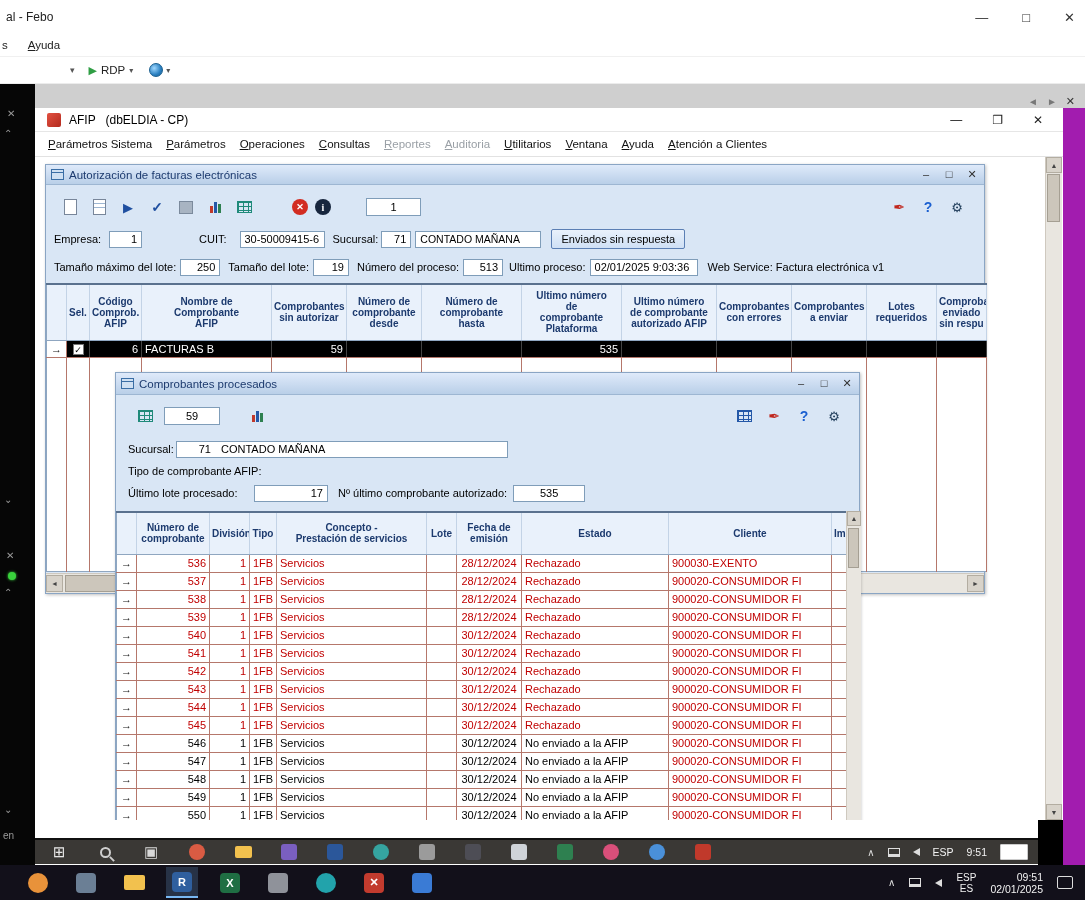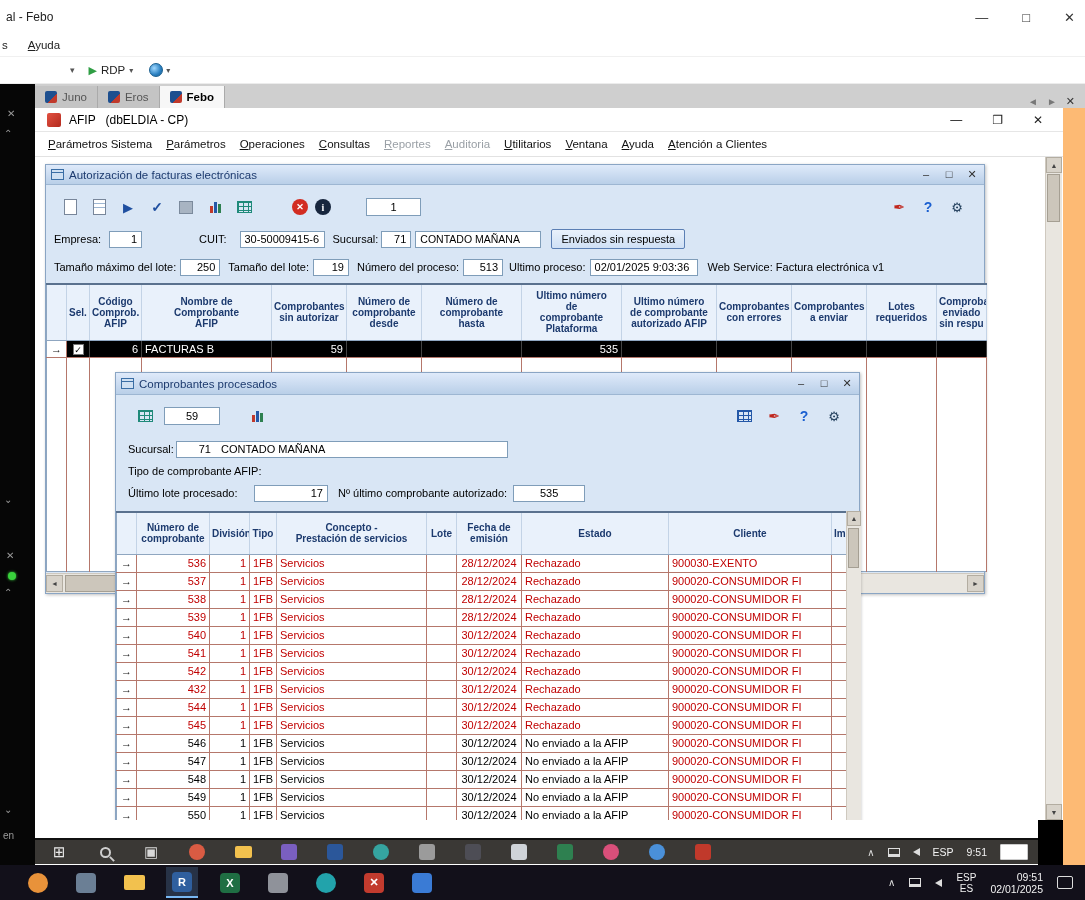--- a/index.html
+++ b/index.html
@@ -1,17 +1,17 @@
 <!DOCTYPE html>
 <html><head>
 <meta charset="utf-8">
 <style>
   html,body{margin:0;padding:0;background:#000;}
   *{box-sizing:border-box;font-family:"Liberation Sans",sans-serif;}
-  #screen{position:relative;width:1085px;height:900px;background:#fdba74;overflow:hidden;font-size:11px;color:#000;}
+  #screen{position:relative;width:1085px;height:900px;background:#a21caf;overflow:hidden;font-size:11px;color:#000;}
 
   
   #host-titlebar{position:absolute;left:0;top:0;width:1085px;height:34px;background:#fff;display:flex;align-items:center;}
   #host-title{margin-left:6px;font-size:12px;color:#222;}
   #host-controls{margin-left:auto;margin-right:10px;display:flex;gap:34px;}
   .hctl{font-size:13px;color:#333;cursor:default;}
   #host-menubar{position:absolute;left:0;top:34px;width:1085px;height:23px;background:#fff;display:flex;align-items:center;border-bottom:1px solid #f0f0f0;}
   .frag{margin-left:2px;font-size:11.5px;color:#222;}
   .hmenu-item{display:inline-block;margin-left:20px;font-size:11.5px;color:#222;}
   .hmenu-item::first-letter{text-decoration:underline;}
@@ -173,37 +173,20 @@
       <span class="drop-caret2">▾</span>
     </span>
     <span class="globe-group">
       <span class="globe"></span>
       <span class="drop-caret2">▾</span>
     </span>
   </div>
 
   <div id="tabstrip">
     <span id="tab-close-left">✕</span>
-    <div style="display:flex;align-items:flex-end;">
-
-        <span class="tab">
-          <span class="tab-ic"></span>
-          <span>Juno</span>
-        </span>
-
-        <span class="tab">
-          <span class="tab-ic"></span>
-          <span>Eros</span>
-        </span>
-
-        <span class="tab active">
-          <span class="tab-ic"></span>
-          <span>Febo</span>
-        </span>
-      </div>
     <div id="tab-nav">
       <span>◄</span>
       <span>►</span>
       <span class="x">✕</span>
     </div>
   </div>
 
   <div id="left-strip">
     <span style="left:7px;top:24px;">✕</span>
     <span style="left:4px;top:44px;">⌃</span>
@@ -568,21 +551,21 @@
                 <td>Servicios</td>
                 <td></td>
                 <td class="ctr">30/12/2024</td>
                 <td>Rechazado</td>
                 <td class="cliente">900020-CONSUMIDOR FI</td>
                 <td class="imcol"></td>
               </tr>
 
               <tr class="red">
                 <td class="marker"><span>→</span></td>
-                <td class="num">432</td>
+                <td class="num">543</td>
                 <td class="num">1</td>
                 <td>1FB</td>
                 <td>Servicios</td>
                 <td></td>
                 <td class="ctr">30/12/2024</td>
                 <td>Rechazado</td>
                 <td class="cliente">900020-CONSUMIDOR FI</td>
                 <td class="imcol"></td>
               </tr>
 

